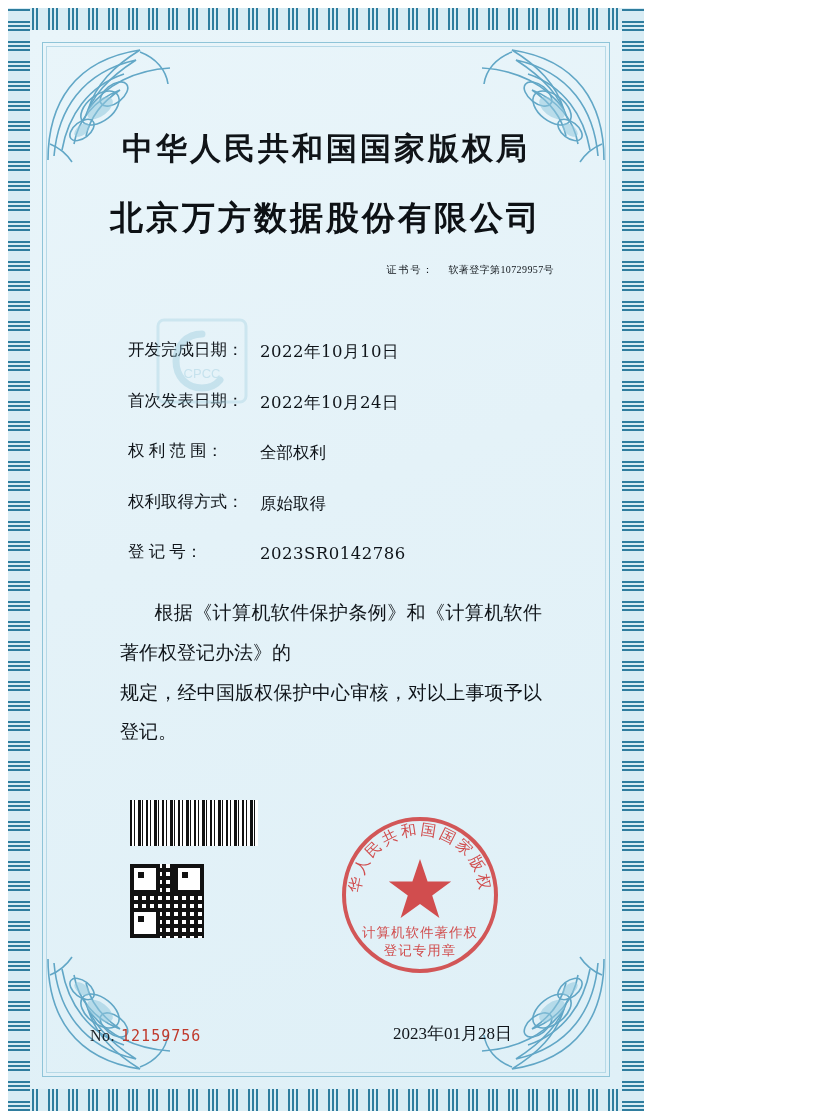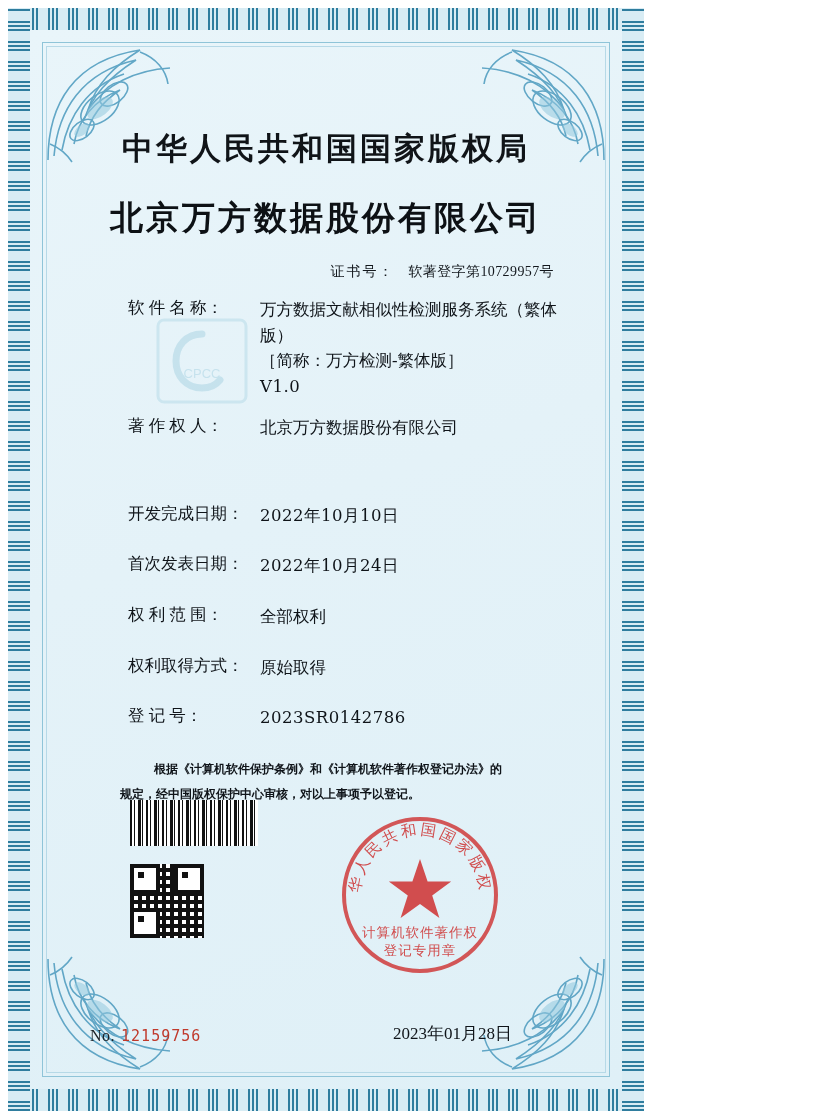--- a/index.html
+++ b/index.html
@@ -116,21 +116,21 @@
     font-size: 33px;
     font-weight: bold;
     letter-spacing: 3px;
     color: #0d1115;
     font-family: "DejaVu Serif", "Liberation Serif", serif;
     margin-top: 26px;
   }
 
   .cert-no {
     text-align: right;
-    font-size: 14px;
+    font-size: 10px;
     color: #12171c;
     margin-top: 22px;
     padding-right: 18px;
     letter-spacing: .4px;
   }
   .cert-no .label { letter-spacing: 2px; }
   .cert-no .value { margin-left: 14px; }
 
   
   .watermark {
@@ -182,25 +182,24 @@
     padding-left: 48px;
   }
   .fields-block-2 .field-row {
     margin-bottom: 25px;
   }
 
   .paragraph {
     margin-top: 26px;
     padding-left: 40px;
     padding-right: 30px;
-    font-size: 12px;
+    font-size: 19px;
     line-height: 2.1;
     color: #0f1419;
     text-align: justify;
-    font-weight: bold;
   }
   .paragraph .indent { display: inline-block; width: 34px; }
 
   
   .codes {
     position: absolute;
     left: 100px;
     top: 770px;
   }
   .barcode {
@@ -380,35 +379,20 @@
       </div>
 
       <div class="watermark">
         <svg width="92" height="86" viewBox="0 0 92 86">
           <rect x="2" y="2" width="88" height="82" rx="6" fill="none" stroke="#9ecfe0" stroke-width="3"></rect>
           <path d="M46,16 C30,16 20,28 20,43 C20,58 30,70 46,70 C54,70 60,67 64,62" fill="none" stroke="#8bc3d8" stroke-width="7" stroke-linecap="round"></path>
           <text x="46" y="60" font-size="13" text-anchor="middle" fill="#8bc3d8" font-family="'Liberation Sans',sans-serif">CPCC</text>
         </svg>
       </div>
 
-      <div class="fields-block-1">
-        <div class="field-row">
-          <div class="field-label">软 件 名 称：</div>
-          <div class="field-value">
-            <span>万方数据文献相似性检测服务系统（繁体版）</span>
-            <span class="line2">［简称：万方检测-繁体版］</span>
-            <span class="line3 mono-val">V1.0</span>
-          </div>
-        </div>
-
-        <div class="field-row owner-row">
-          <div class="field-label">著 作 权 人：</div>
-          <div class="field-value">北京万方数据股份有限公司</div>
-        </div>
-      </div>
 
       <div class="fields-block-2">
         <div class="field-row">
           <div class="field-label">开发完成日期：</div>
           <div class="field-value mono-val">2022年10月10日</div>
         </div>
         <div class="field-row">
           <div class="field-label">首次发表日期：</div>
           <div class="field-value mono-val">2022年10月24日</div>
         </div>

